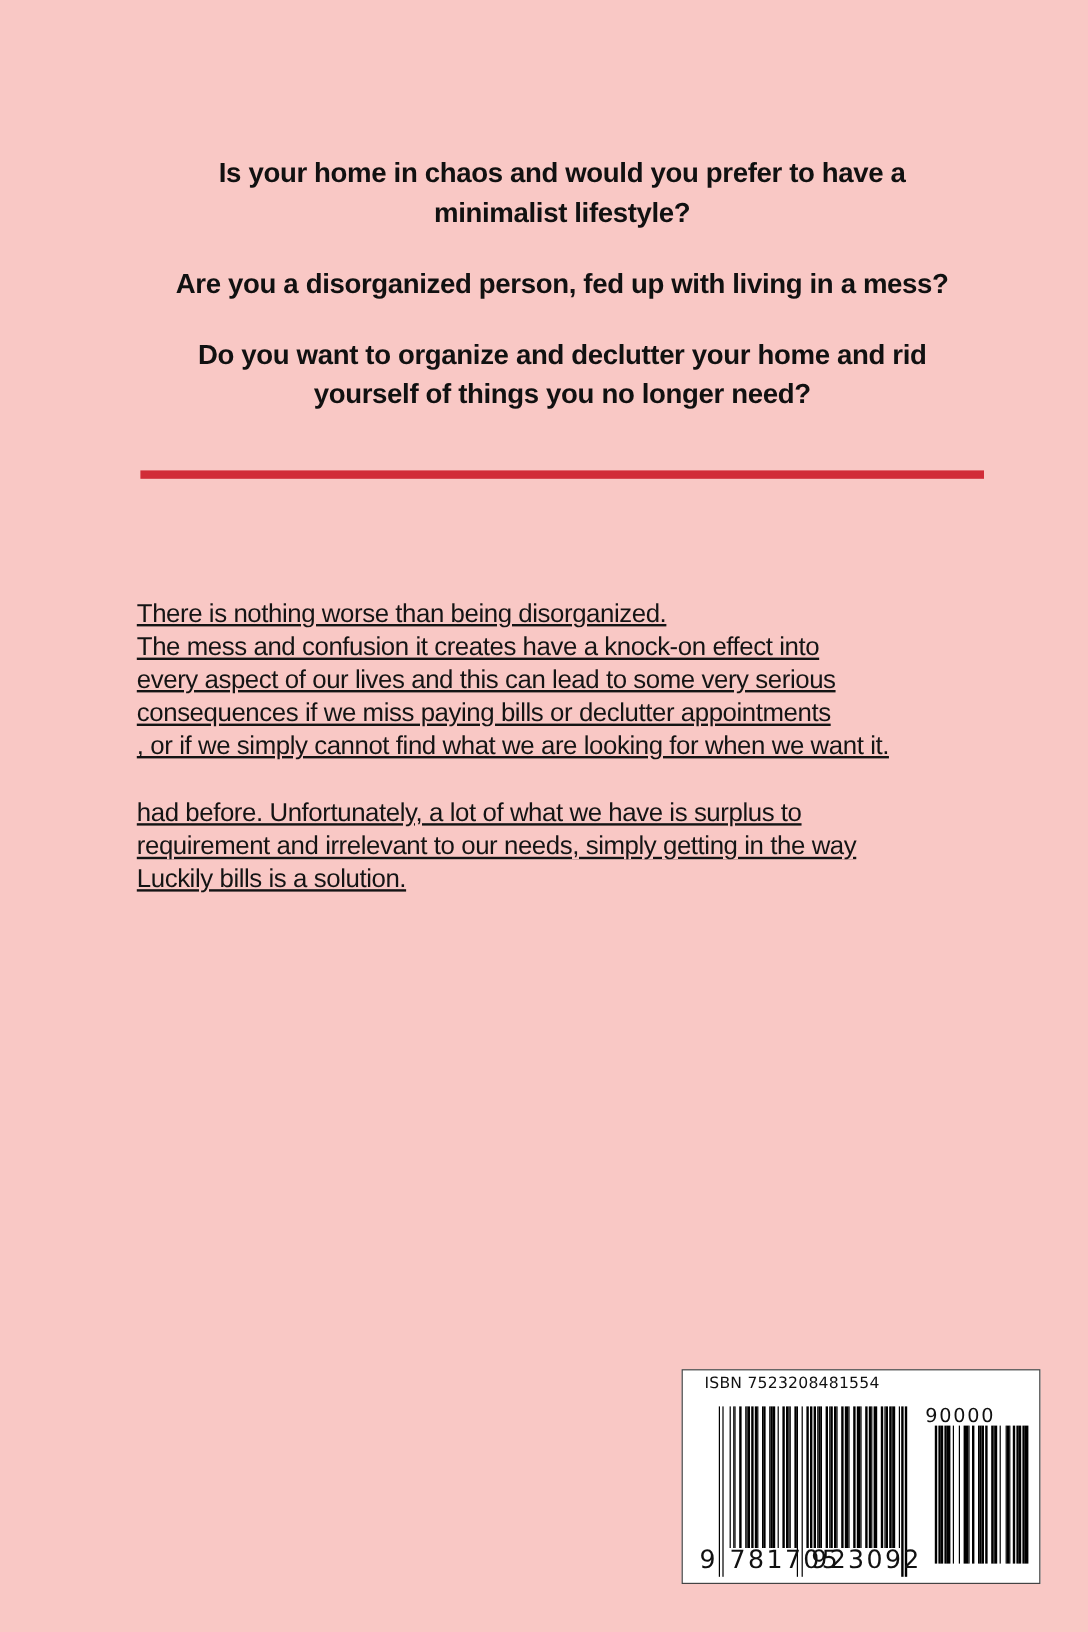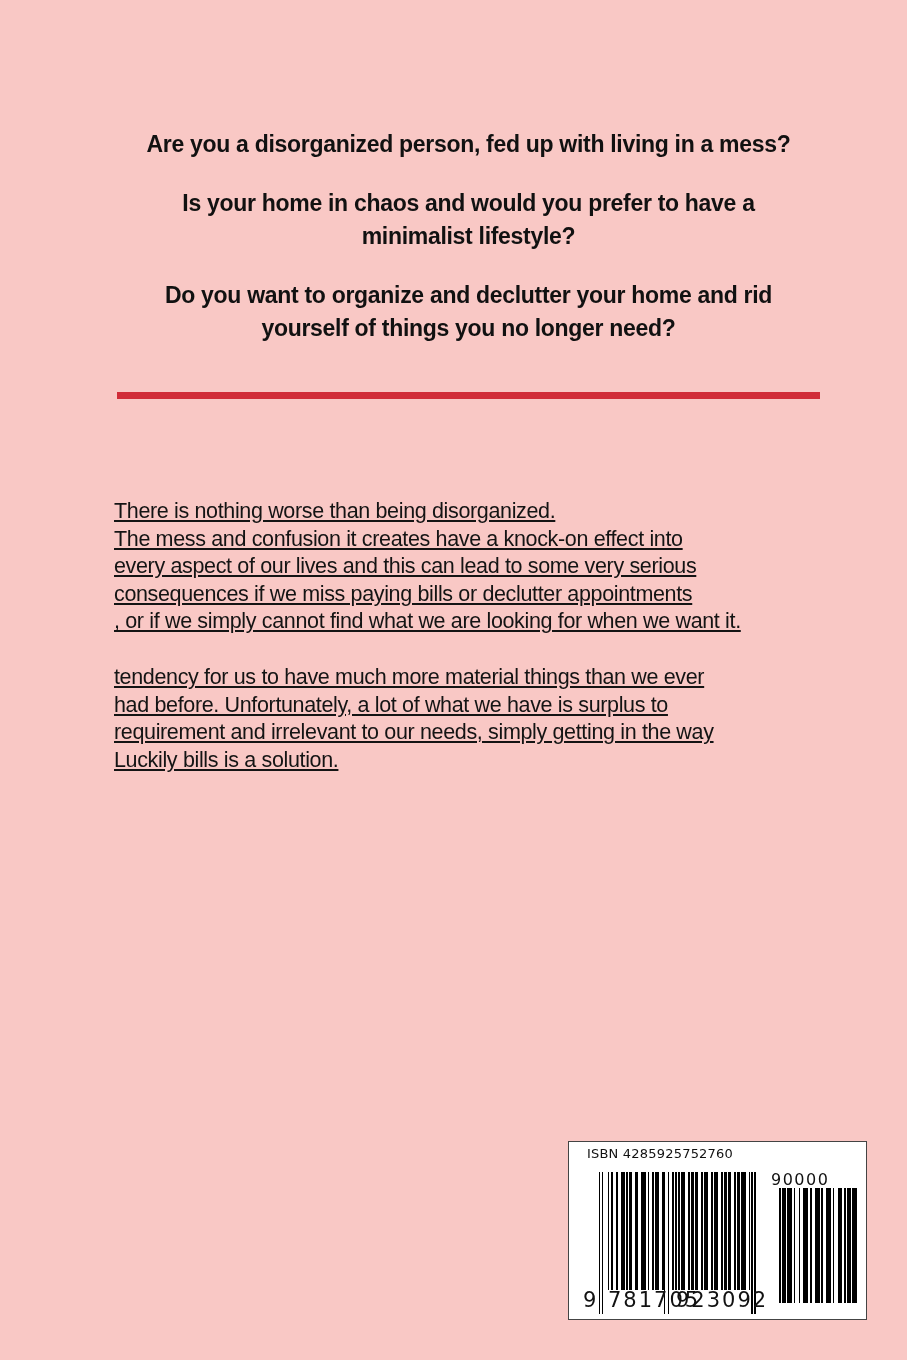--- a/index.html
+++ b/index.html
@@ -73,52 +73,51 @@
   .bars-addon {
     position: absolute; left: 210px; top: 46px; height: 115px; width: 80px;
     display: flex; align-items: flex-start;
   }
 </style>
 </head>
 <body style="background: rgb(249, 200, 197);">
 
 <div class="questions">
   <p class="question">
-    <span>Are you a disorganized person, fed up with living in a mess?</span>
-  </p>
-  <p class="question">
     <span>Is your home in chaos and would you prefer to have a</span><br>
     <span>minimalist lifestyle?</span>
+  </p>
+  <p class="question">
+    <span>Are you a disorganized person, fed up with living in a mess?</span>
   </p>
   <p class="question">
     <span>Do you want to organize and declutter your home and rid</span><br>
     <span>yourself of things you no longer need?</span>
   </p>
 </div>
 
 <div class="divider" id="divider" style="background: rgb(209, 44, 56);"></div>
 
 <div class="body-text">
   <p class="para">
     <span class="line">There is nothing worse than being disorganized.</span>
     <span class="line">The mess and confusion it creates have a knock-on effect into</span>
     <span class="line">every aspect of our lives and this can lead to some very serious</span>
     <span class="line">consequences if we miss paying bills or declutter appointments</span>
     <span class="line">, or if we simply cannot find what we are looking for when we want it.</span>
   </p>
   <p class="para">
-    <span class="line">tendency for us to have much more material things than we ever</span>
     <span class="line">had before. Unfortunately, a lot of what we have is surplus to</span>
     <span class="line">requirement and irrelevant to our needs, simply getting in the way</span>
     <span class="line">Luckily bills is a solution.</span>
   </p>
 </div>
 
 <div class="barcode-box">
-  <div class="isbn-label">ISBN 4285925752760</div>
+  <div class="isbn-label">ISBN 7523208481554</div>
   <div class="bars-main" id="bars-main">
       <div class="bar" style="width: 1.44954px; background: rgb(0, 0, 0);"></div>
       <div class="bar" style="width: 1.44954px; background: transparent;"></div>
       <div class="bar" style="width: 1.44954px; background: rgb(0, 0, 0);"></div>
       <div class="bar short" style="width: 1.44954px; background: transparent;"></div>
       <div class="bar short" style="width: 1.44954px; background: transparent;"></div>
       <div class="bar short" style="width: 1.44954px; background: transparent;"></div>
       <div class="bar short" style="width: 1.44954px; background: rgb(0, 0, 0);"></div>
       <div class="bar short" style="width: 1.44954px; background: transparent;"></div>
       <div class="bar short" style="width: 1.44954px; background: rgb(0, 0, 0);"></div>

